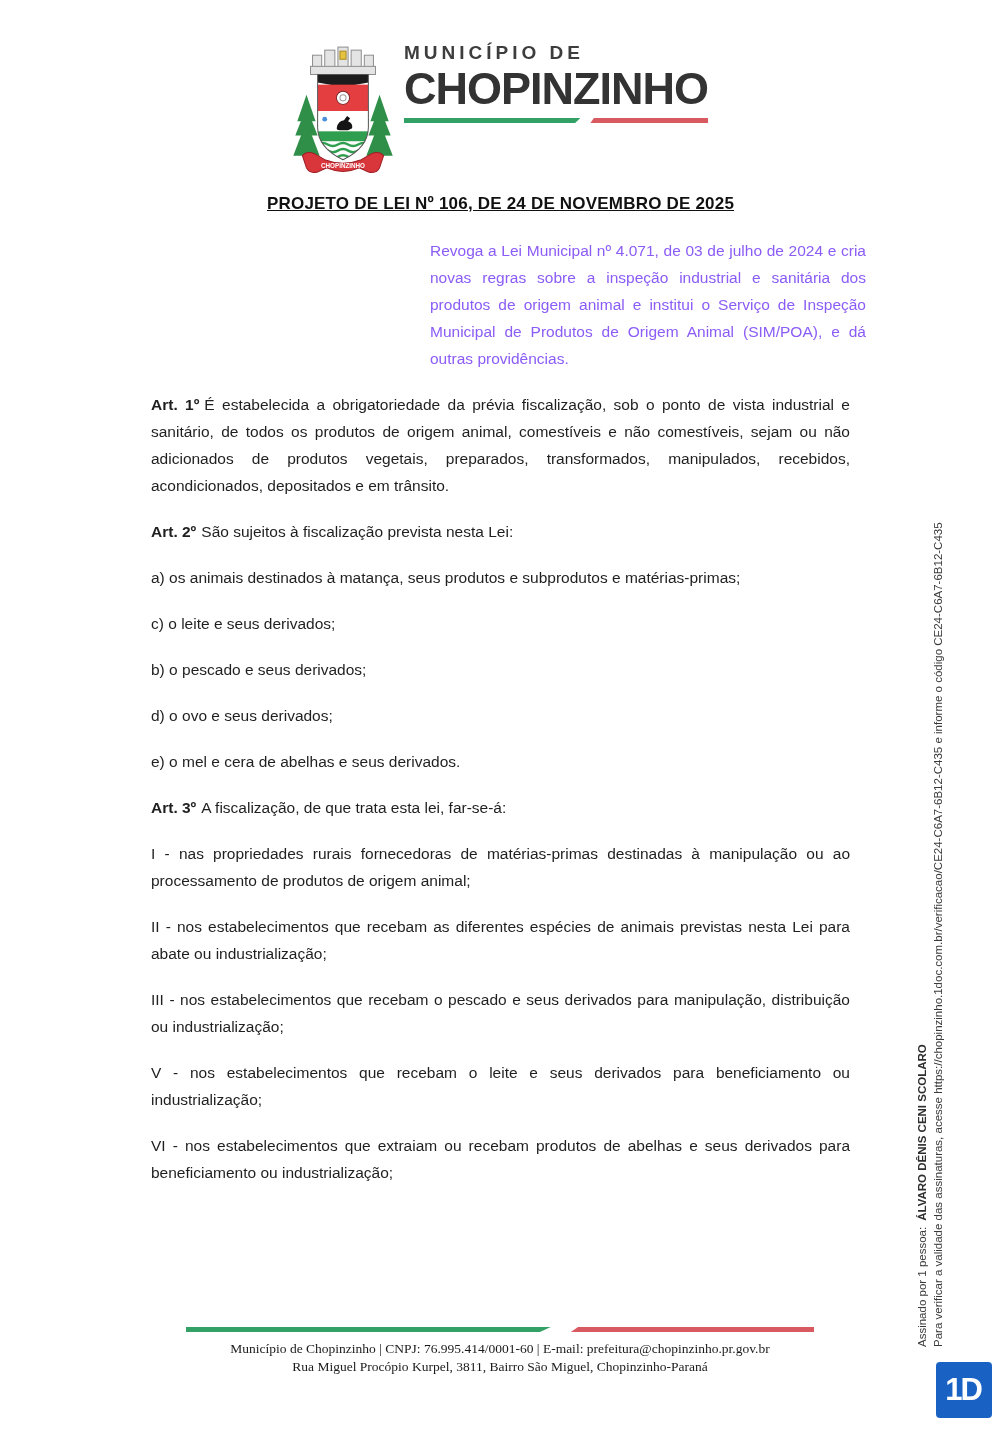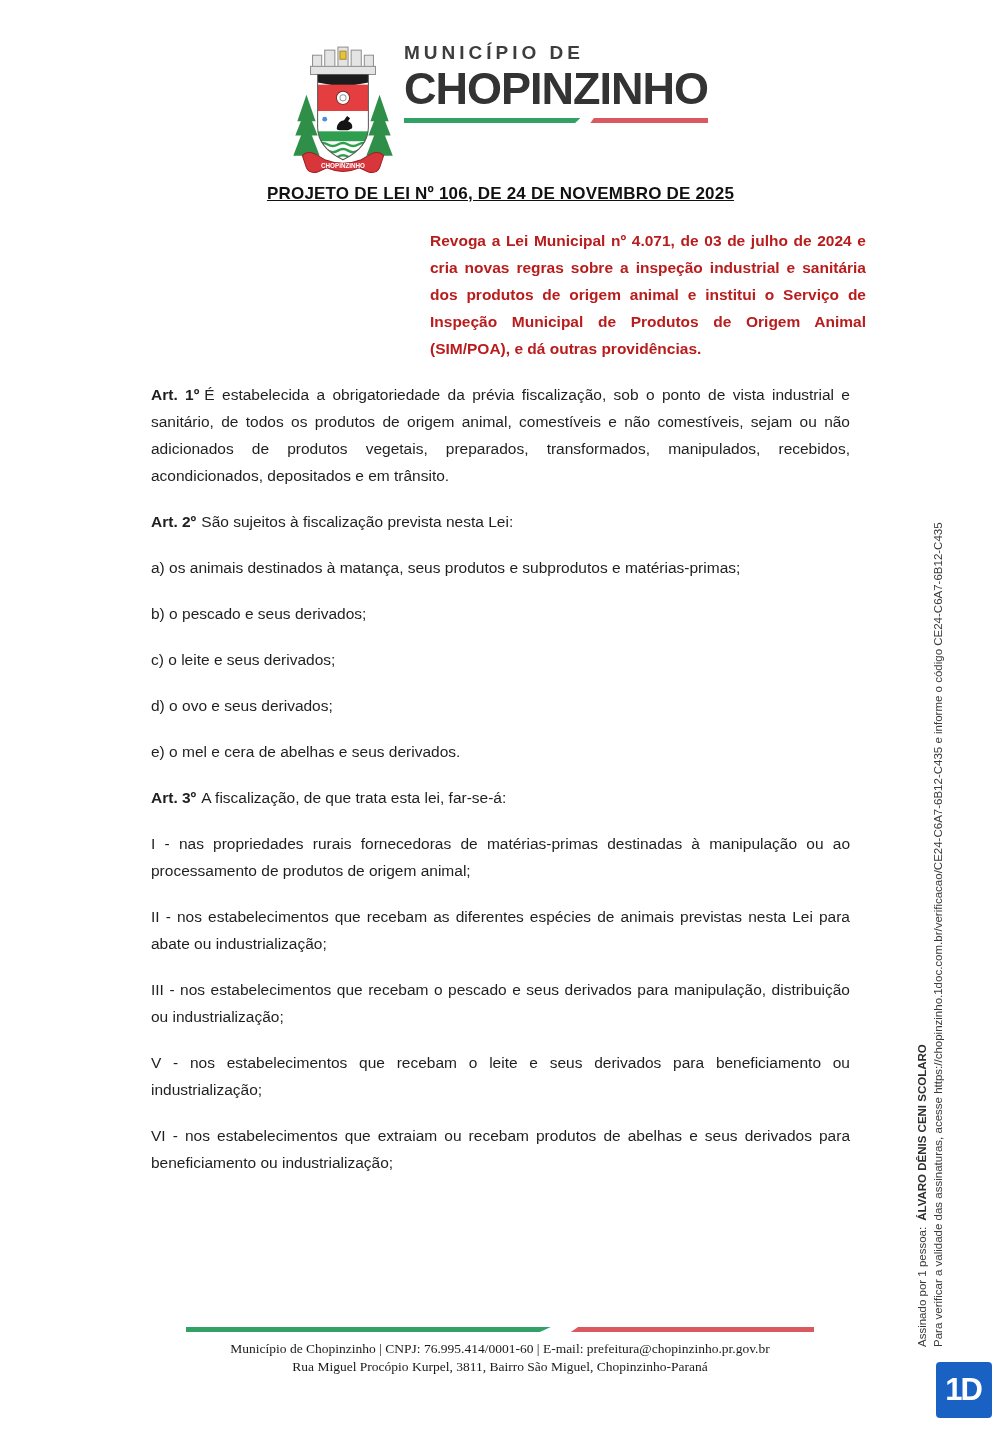--- a/index.html
+++ b/index.html
@@ -19,28 +19,28 @@
     font-size:19px;font-weight:bold;letter-spacing:4px;color:#3d3d3d;margin-bottom:2px;
   }
   .wordmark .line2{
     font-size:45px;font-weight:800;letter-spacing:-1px;color:#333;line-height:1;margin-bottom:7px;
   }
   .wordmark .bars{display:flex;width:100%;height:5px;gap:10px;}
   .bar-green{flex:1.5;background:#33a066;clip-path:polygon(0 0,100% 0,97% 100%,0 100%);}
   .bar-red{flex:1;background:#d85a60;clip-path:polygon(3% 0,100% 0,100% 100%,0 100%);}
 
   
-  .doc{position:absolute;left:135px;width:731px;top:184px;}
+  .doc{position:absolute;left:135px;width:731px;top:194px;}
   .doc-title{
     font-size:17px;font-weight:bold;text-align:center;text-decoration:underline;
     margin:0 0 23px 0;color:#111;letter-spacing:.2px;
   }
   .ementa{
-    margin:0 0 14px 295px;width:436px;font-weight:bold;font-size:15.5px;
-    line-height:27px;text-align:justify;color:#b91c1c;
+    margin:0 0 14px 295px;width:436px;font-weight:normal;font-size:15.5px;
+    line-height:27px;text-align:justify;color:#8b5cf6;
   }
   .doc p.par{
     margin:19px 16px;font-size:15.5px;line-height:27px;text-align:justify;color:#1f1f1f;
   }
   .lead{font-weight:bold;}
   .lead:not(:empty){margin-right:5px;}
 
   
   .footer{position:absolute;left:0;bottom:56px;width:100%;text-align:center;}
   .footer .bars{display:flex;width:628px;height:5px;gap:20px;margin:0 auto 8px auto;}
@@ -135,22 +135,22 @@
   </div>
 
   <div class="doc">
     <h1 class="doc-title">PROJETO DE LEI Nº 106, DE 24 DE NOVEMBRO DE 2025</h1>
 
     <p class="ementa">Revoga a Lei Municipal nº 4.071, de 03 de julho de 2024 e cria novas regras sobre a inspeção industrial e sanitária dos produtos de origem animal e institui o Serviço de Inspeção Municipal de Produtos de Origem Animal (SIM/POA), e dá outras providências.</p>
 
     <p class="par"><b class="lead">Art. 1º</b><span>É estabelecida a obrigatoriedade da prévia fiscalização, sob o ponto de vista industrial e sanitário, de todos os produtos de origem animal, comestíveis e não comestíveis, sejam ou não adicionados de produtos vegetais, preparados, transformados, manipulados, recebidos, acondicionados, depositados e em trânsito.</span></p>
     <p class="par"><b class="lead">Art. 2º</b><span>São sujeitos à fiscalização prevista nesta Lei:</span></p>
     <p class="par"><b class="lead"></b><span>a) os animais destinados à matança, seus produtos e subprodutos e matérias-primas;</span></p>
+    <p class="par"><b class="lead"></b><span>c) o leite e seus derivados;</span></p>
     <p class="par"><b class="lead"></b><span>b) o pescado e seus derivados;</span></p>
-    <p class="par"><b class="lead"></b><span>c) o leite e seus derivados;</span></p>
     <p class="par"><b class="lead"></b><span>d) o ovo e seus derivados;</span></p>
     <p class="par"><b class="lead"></b><span>e) o mel e cera de abelhas e seus derivados.</span></p>
     <p class="par"><b class="lead">Art. 3º</b><span>A fiscalização, de que trata esta lei, far-se-á:</span></p>
     <p class="par"><b class="lead"></b><span>I - nas propriedades rurais fornecedoras de matérias-primas destinadas à manipulação ou ao processamento de produtos de origem animal;</span></p>
     <p class="par"><b class="lead"></b><span>II - nos estabelecimentos que recebam as diferentes espécies de animais previstas nesta Lei para abate ou industrialização;</span></p>
     <p class="par"><b class="lead"></b><span>III - nos estabelecimentos que recebam o pescado e seus derivados para manipulação, distribuição ou industrialização;</span></p>
     <p class="par"><b class="lead"></b><span>V - nos estabelecimentos que recebam o leite e seus derivados para beneficiamento ou industrialização;</span></p>
     <p class="par"><b class="lead"></b><span>VI - nos estabelecimentos que extraiam ou recebam produtos de abelhas e seus derivados para beneficiamento ou industrialização;</span></p>
   </div>
 

